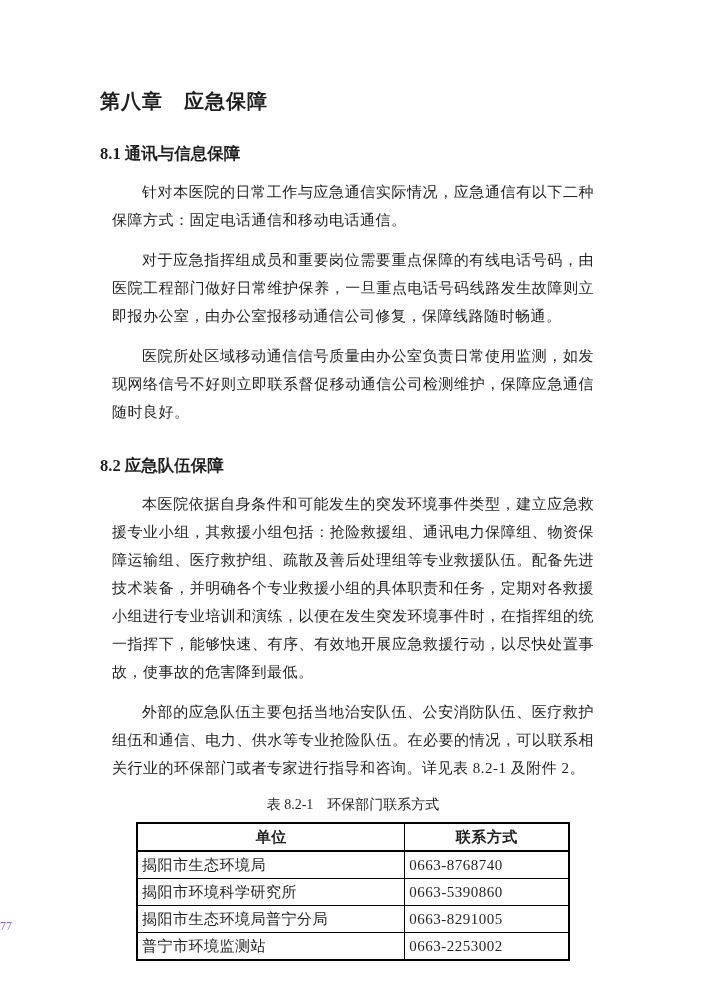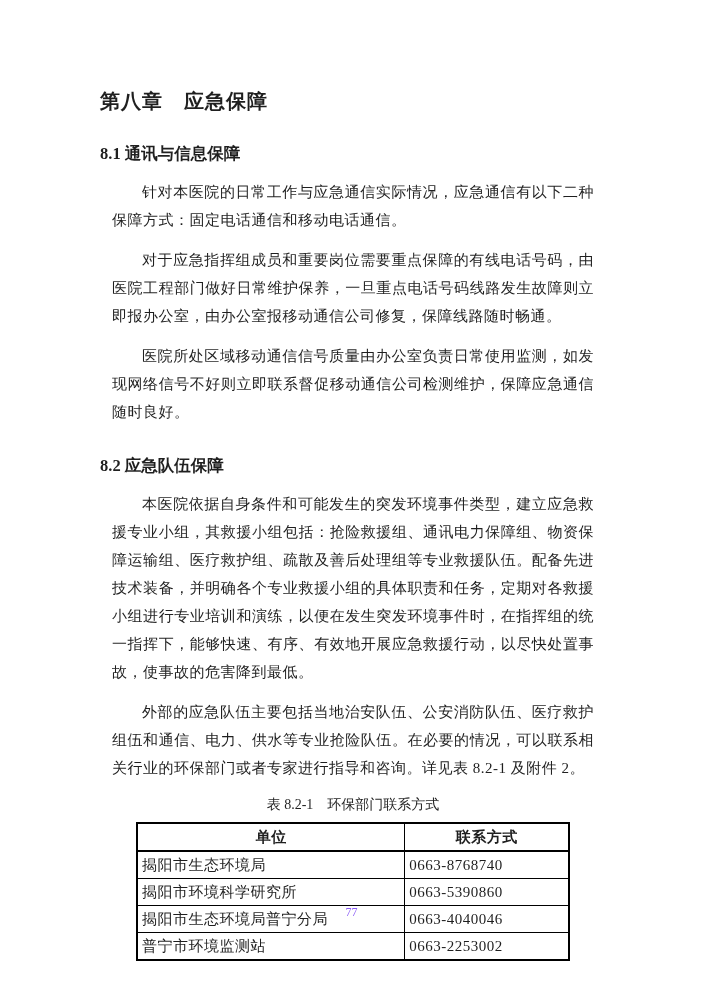--- a/index.html
+++ b/index.html
@@ -68,24 +68,23 @@
     letter-spacing: 0.5px;
   }
   table.contact-table th {
     font-weight: bold;
     border-bottom: 2px solid #000;
   }
   table.contact-table .col-unit  { width: 62%; }
   table.contact-table .col-phone { width: 38%; }
   .page-number {
     position: absolute;
-    bottom: 74px;
+    bottom: 60px;
     left: 0;
     width: 100%;
-    text-align: center;
     font-size: 12px;
     color: #8b5cf6;
   }
 </style>
 </head>
 <body>
 
 <div class="page">
   <div class="content">
 
@@ -113,21 +112,21 @@
         <tr>
           <td>揭阳市生态环境局</td>
           <td>0663-8768740</td>
         </tr>
         <tr>
           <td>揭阳市环境科学研究所</td>
           <td>0663-5390860</td>
         </tr>
         <tr>
           <td>揭阳市生态环境局普宁分局</td>
-          <td>0663-4040046</td>
+          <td>0663-8291005</td>
         </tr>
         <tr>
           <td>普宁市环境监测站</td>
           <td>0663-2253002</td>
         </tr>
       </tbody>
     </table>
 
   </div>
 

